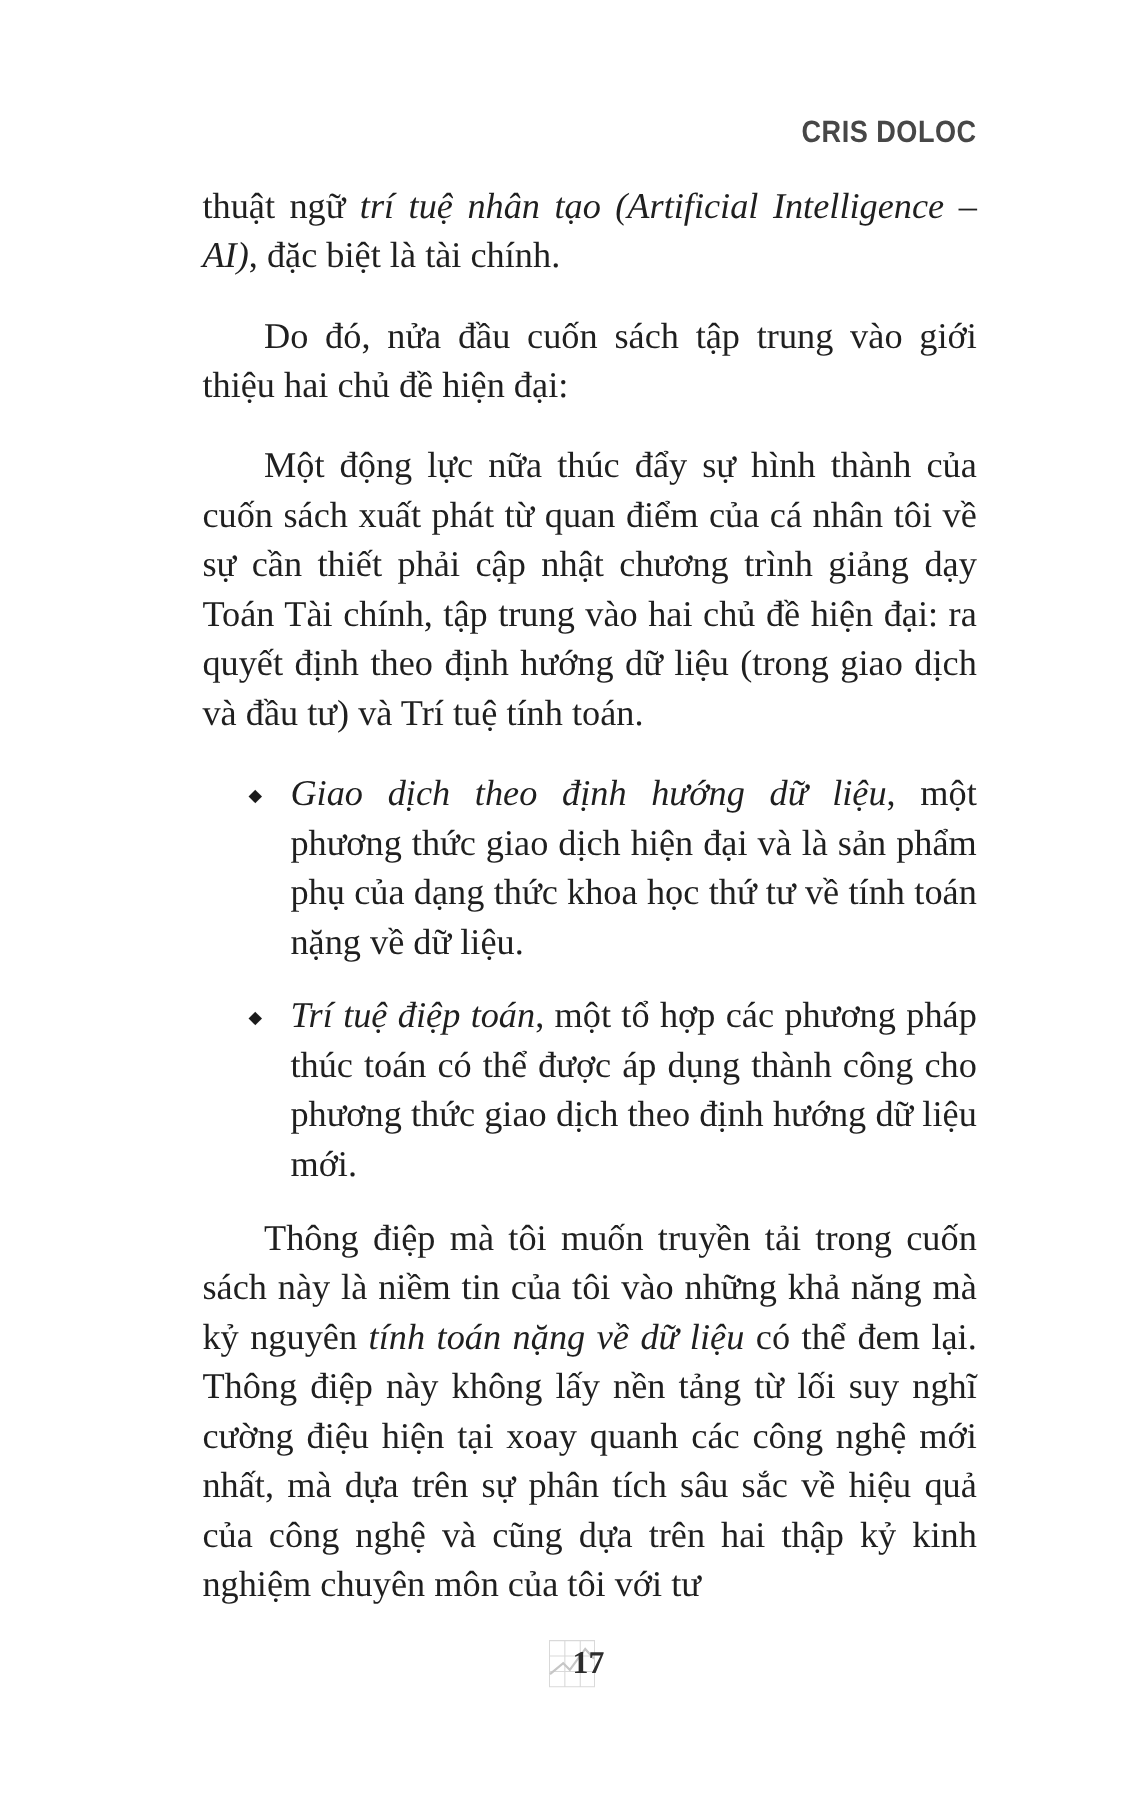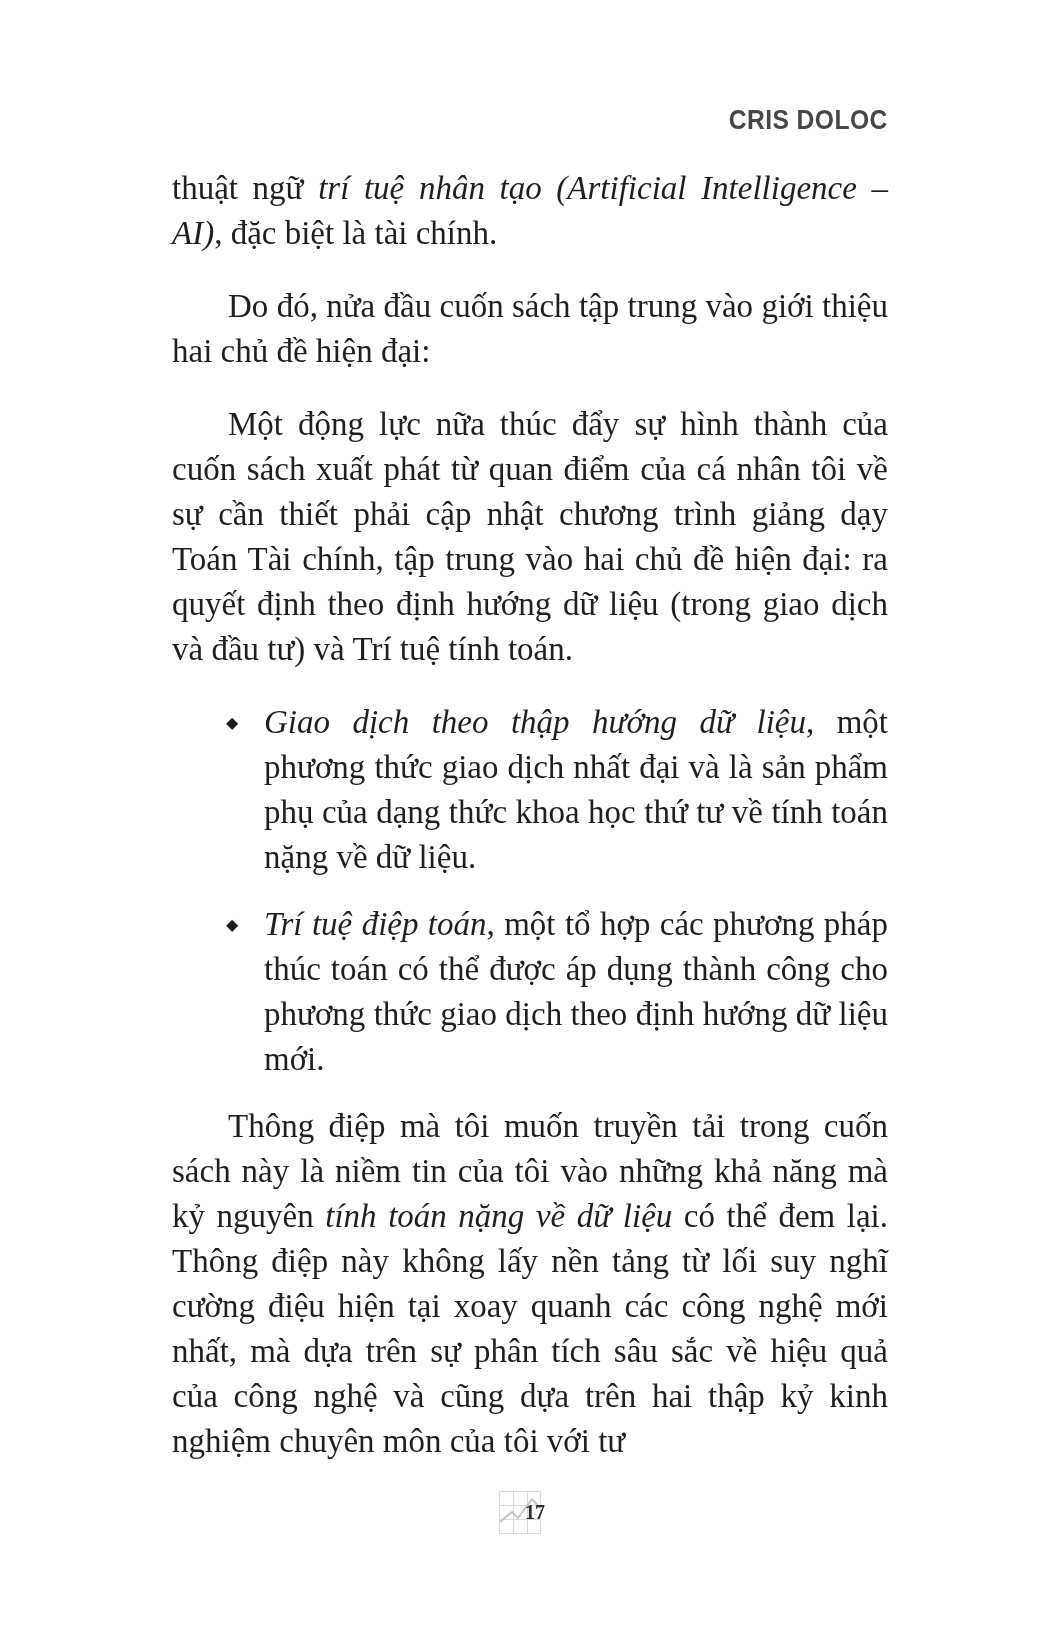--- a/index.html
+++ b/index.html
@@ -32,21 +32,21 @@
   }
   .content {
     position: absolute;
     top: 166px;
     left: 168px;
     width: 720px;
     font-size: 33px;
     line-height: 45px;
     text-align: justify;
   }
-  .para { margin: 0 0 28px 4px; }
+  .para { margin: 0 0 28px 16px; }
   .para.indent { text-indent: 56px; }
   .bullet {
     position: relative;
     padding-left: 96px;
     margin: 0 0 22px 0;
     box-sizing: border-box;
   }
   .bullet .marker {
     position: absolute;
     left: 58px;
@@ -68,39 +68,39 @@
   .pagenum-box { position: relative; width: 42px; height: 43px; }
   .pagenum-box svg { position: absolute; left: 0; top: 0; }
   .pagenum {
     position: absolute;
     left: 0; top: 0; right: 0; bottom: 0;
     display: flex;
     align-items: center;
     justify-content: center;
     font-family: "Liberation Serif", serif;
     font-weight: bold;
-    font-size: 20px;
+    font-size: 29px;
     color: #2d2d2d;
     padding-left: 30px;
   }
 </style>
 </head>
 <body>
 
 <div class="page">
 
   <header class="running-head">
     <span class="author">CRIS DOLOC</span>
   </header>
 
   <main class="content" id="content">
       <p class="para"><span>thuật ngữ </span><em>trí tuệ nhân tạo (Artificial Intelligence – AI)</em><span>, đặc biệt là tài chính.</span></p>
       <p class="para indent"><span>Do đó, nửa đầu cuốn sách tập trung vào giới thiệu hai chủ đề hiện đại:</span></p>
       <p class="para indent"><span>Một động lực nữa thúc đẩy sự hình thành của cuốn sách xuất phát từ quan điểm của cá nhân tôi về sự cần thiết phải cập nhật chương trình giảng dạy Toán Tài chính, tập trung vào hai chủ đề hiện đại: ra quyết định theo định hướng dữ liệu (trong giao dịch và đầu tư) và Trí tuệ tính toán.</span></p>
-      <div class="bullet"><span class="marker">◆</span><span><em>Giao dịch theo thập hướng dữ liệu</em><span>, một phương thức giao dịch nhất đại và là sản phẩm phụ của dạng thức khoa học thứ tư về tính toán nặng về dữ liệu.</span></span></div>
+      <div class="bullet"><span class="marker">◆</span><span><em>Giao dịch theo định hướng dữ liệu</em><span>, một phương thức giao dịch hiện đại và là sản phẩm phụ của dạng thức khoa học thứ tư về tính toán nặng về dữ liệu.</span></span></div>
       <div class="bullet"><span class="marker">◆</span><span><em>Trí tuệ điệp toán</em><span>, một tổ hợp các phương pháp thúc toán có thể được áp dụng thành công cho phương thức giao dịch theo định hướng dữ liệu mới.</span></span></div>
       <p class="para indent"><span>Thông điệp mà tôi muốn truyền tải trong cuốn sách này là niềm tin của tôi vào những khả năng mà kỷ nguyên </span><em>tính toán nặng về dữ liệu</em><span> có thể đem lại. Thông điệp này không lấy nền tảng từ lối suy nghĩ cường điệu hiện tại xoay quanh các công nghệ mới nhất, mà dựa trên sự phân tích sâu sắc về hiệu quả của công nghệ và cũng dựa trên hai thập kỷ kinh nghiệm chuyên môn của tôi với tư</span></p>
     </main>
 
   <footer class="footer">
     <div class="pagenum-box">
       <svg width="42" height="43" viewBox="0 0 42 43">
         <path d="M0.5,0.5 H41.5 V42.5 H0.5 Z M14.5,0.5 V42.5 M28.5,0.5 V42.5 M0.5,14.5 H41.5 M0.5,28.5 H41.5" fill="none" stroke="var(--ornament-grid, #d9d9d9)" stroke-width="1"></path>
         <polyline points="1,31 13,21 19,27 33,8 41,17" fill="none" stroke="var(--ornament-line, #c6c6c6)" stroke-width="2"></polyline>
       </svg>

